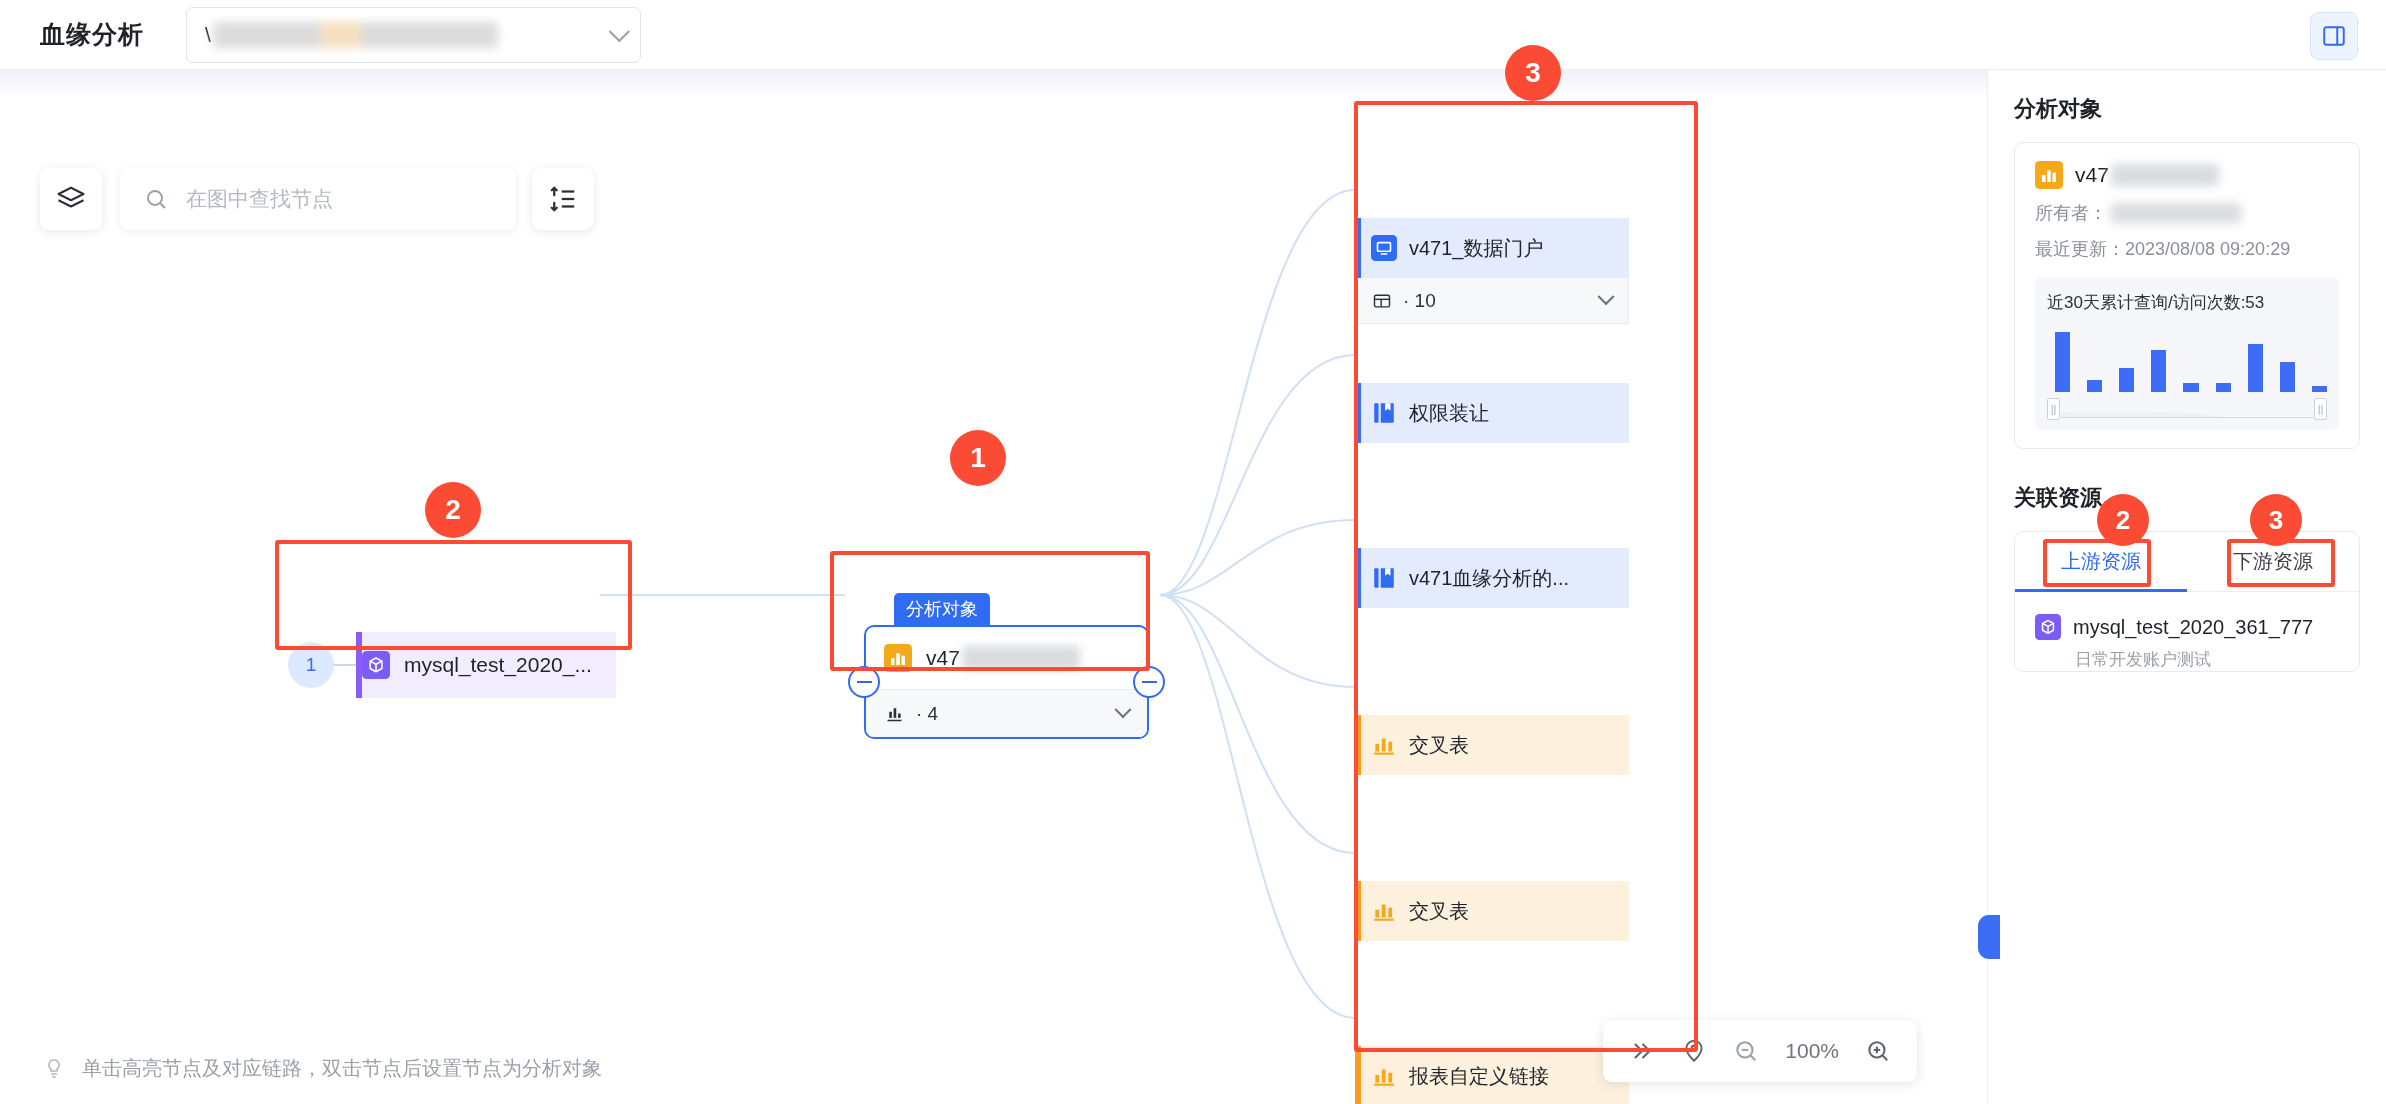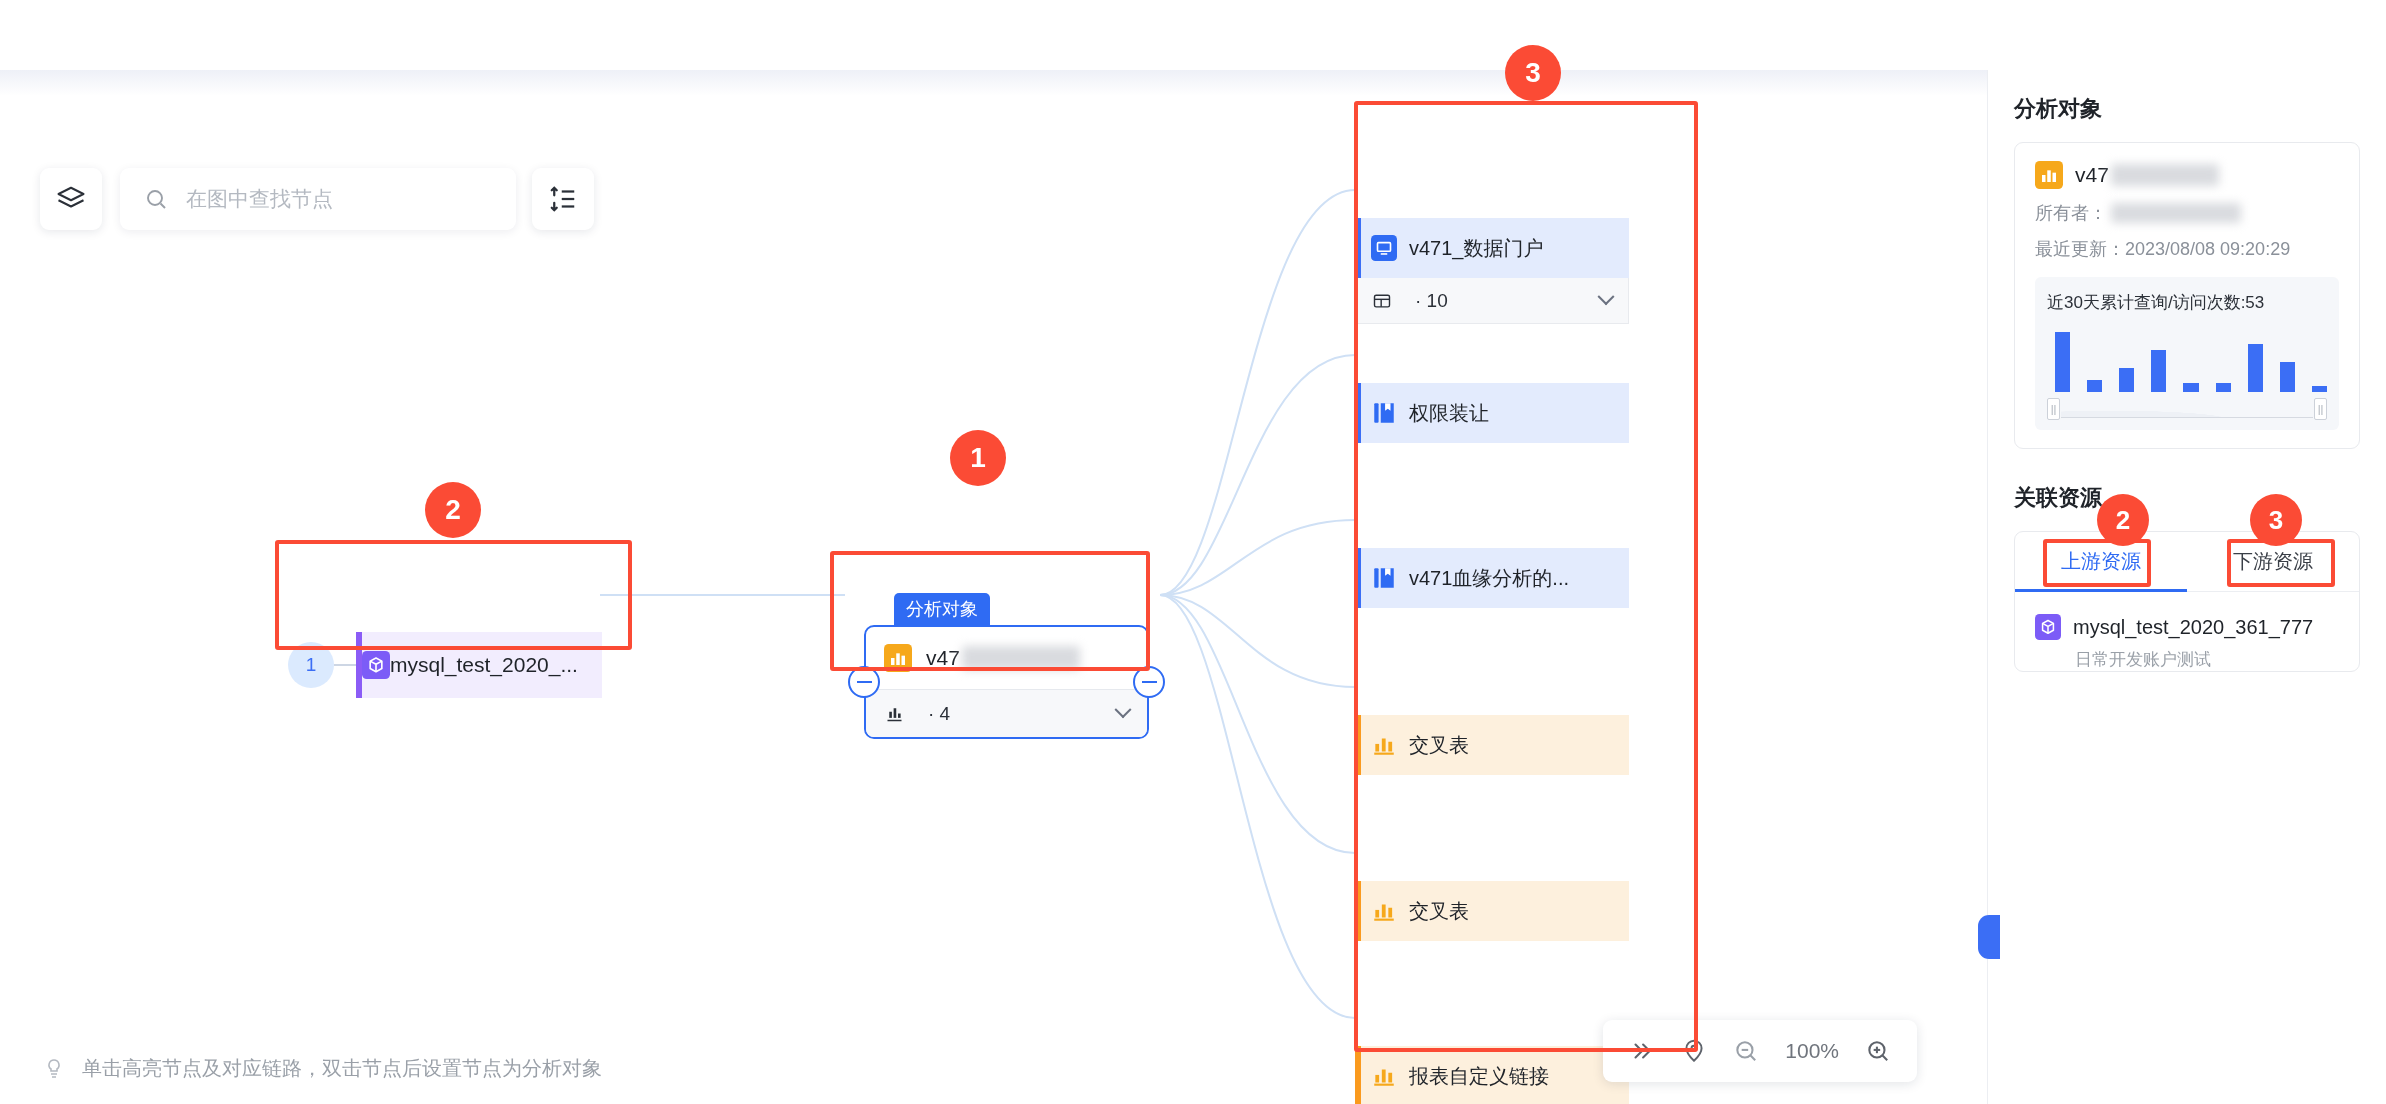--- a/index.html
+++ b/index.html
@@ -66,41 +66,41 @@
     background: #fff; border-radius: 9px; box-shadow: 0 2px 10px rgba(20,30,60,.10);
     display: flex; align-items: center; justify-content: center;
   }
 
   
   .node { position: absolute; display: flex; align-items: center; }
   .node-body {
     display: flex; align-items: center; height: 66px; padding-right: 24px;
     border-left: 6px solid #8b5cf6; background: #f2edfe;
   }
-  .node-label { font-size: 21px; color: #1f2329; white-space: nowrap; }
+  .node-label { font-size: 21px; color: #1f2329; margin-left: 14px; white-space: nowrap; }
   .hop-badge {
     width: 46px; height: 46px; border-radius: 50%; background: #dbeafe;
     color: #3b6ef5; font-size: 19px; display: flex; align-items: center;
     justify-content: center;
   }
   .hop-line { width: 22px; height: 1.5px; background: #cdd6e4; }
 
   .rnode { position: absolute; width: 274px; }
   .rnode-main {
     display: flex; align-items: center; height: 60px; padding-left: 10px;
     border-left: 6px solid #3b6ef5; background: #e3ebfd;
   }
   .rnode-main.orange { border-left-color: #fa9a1e; background: #fdf0dd; }
   .rnode-label { font-size: 20px; color: #1f2329; margin-left: 12px; white-space: nowrap; }
   .rnode-sub {
     display: flex; align-items: center; height: 46px; padding: 0 16px;
     background: #f7f8fa; border: 1px solid #e8eaee; border-top: none;
     justify-content: space-between;
   }
-  .rnode-sub-left { display: flex; align-items: center; gap: 23px; font-size: 19px; color: #2b3038; }
+  .rnode-sub-left { display: flex; align-items: center; gap: 11px; font-size: 19px; color: #2b3038; }
   .mini-chev {
     width: 12px; height: 12px; border-right: 2px solid #6b7280;
     border-bottom: 2px solid #6b7280; transform: rotate(45deg) translate(-3px,-3px);
   }
 
   
   .center-node { position: absolute; left: 864px; top: 555px; width: 285px; }
   .center-tag {
     position: absolute; left: 30px; top: -32px; height: 32px; padding: 0 12px;
     background: #2f6bf3; color: #fff; font-size: 18px; border-radius: 5px 5px 0 0;
@@ -187,20 +187,34 @@
     position: absolute; left: -10px; top: 845px; width: 22px; height: 44px;
     background: #3b6ef5; border-radius: 11px 0 0 11px;
   }
   svg { display: block; }
 </style>
 </head>
 <body>
 
 <div class="app">
 
+  <div class="header">
+    <div class="header-title">血缘分析</div>
+    <div class="obj-select">
+      <span class="obj-select-text">\</span>
+      <span class="blurcap sel-blur"></span>
+      <span class="chev"></span>
+    </div>
+    <div class="panel-toggle-btn">
+      <svg width="26" height="26" viewBox="0 0 24 24" fill="none" stroke="#2f6bf3" stroke-width="1.8">
+        <rect x="3" y="4" width="18" height="16" rx="2"></rect>
+          <line x1="15" y1="4" x2="15" y2="20"></line>
+      </svg>
+    </div>
+  </div>
 
   <div class="canvas">
     <div class="canvas-bgfade"></div>
 
     <svg width="1987" height="1034" style="position:absolute;left:0;top:0">
       <path d="M600 525 L845 525" stroke="#cfe0f5" stroke-width="2" fill="none"></path>
       <path d="M1160 525 C1230 525 1250 120 1355 120" stroke="#cfe0f5" stroke-width="2" fill="none"></path>
       <path d="M1160 525 C1230 525 1250 285 1355 285" stroke="#cfe0f5" stroke-width="2" fill="none"></path>
       <path d="M1160 525 C1230 525 1250 450 1355 450" stroke="#cfe0f5" stroke-width="2" fill="none"></path>
       <path d="M1160 525 C1230 525 1250 617 1355 617" stroke="#cfe0f5" stroke-width="2" fill="none"></path>

